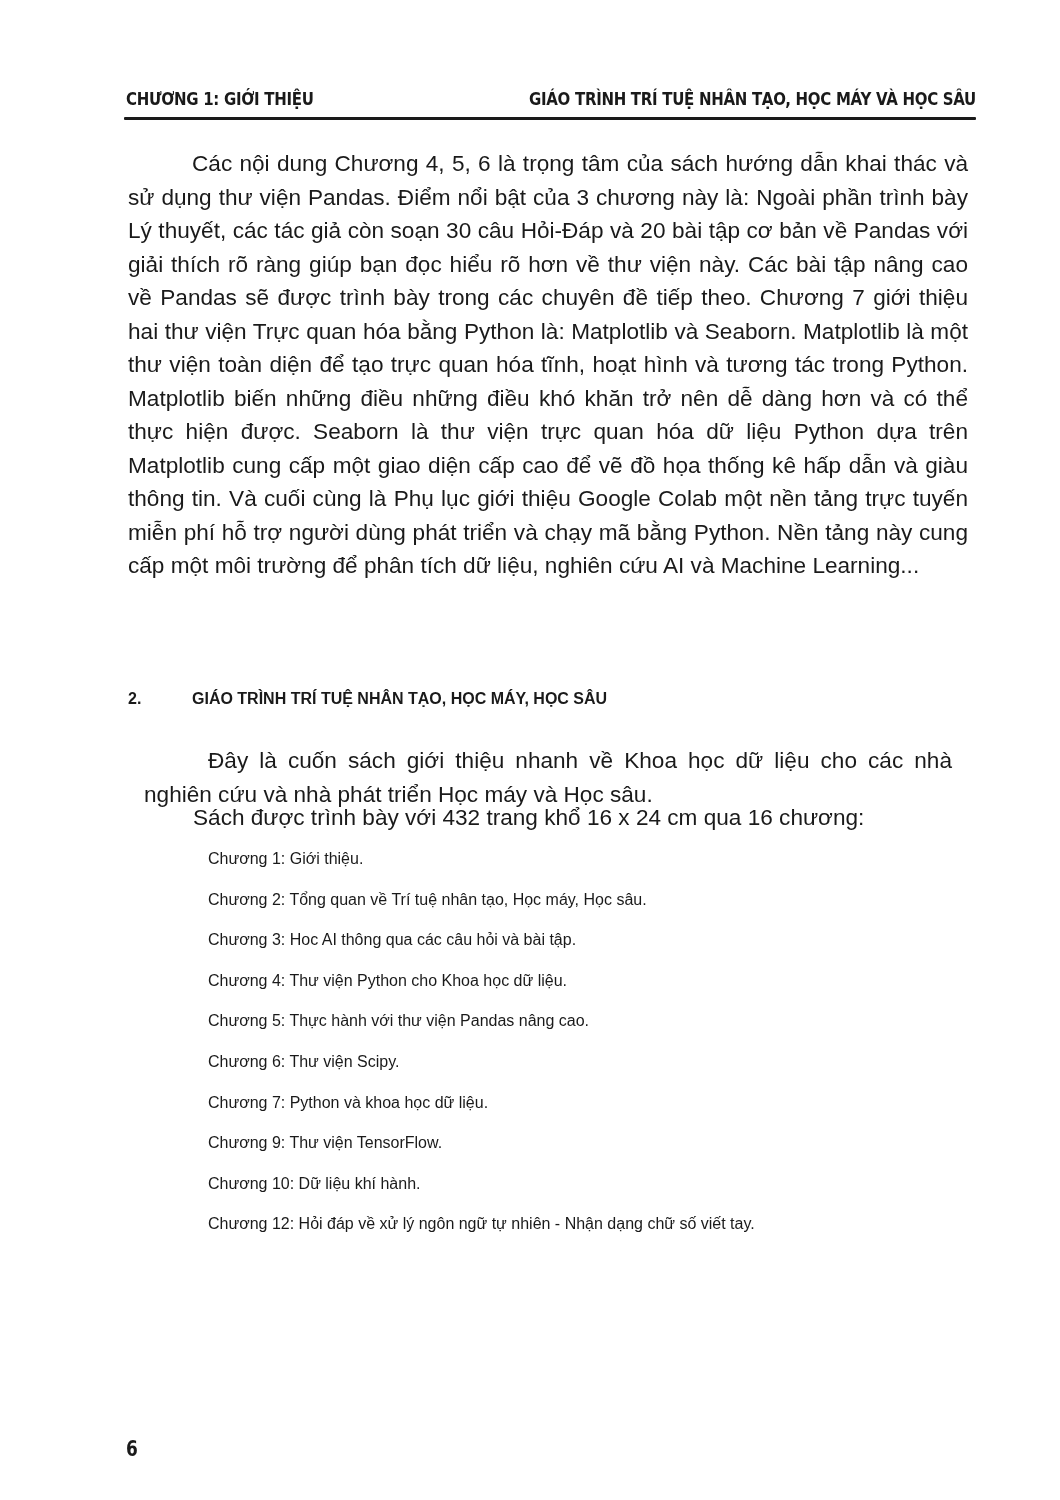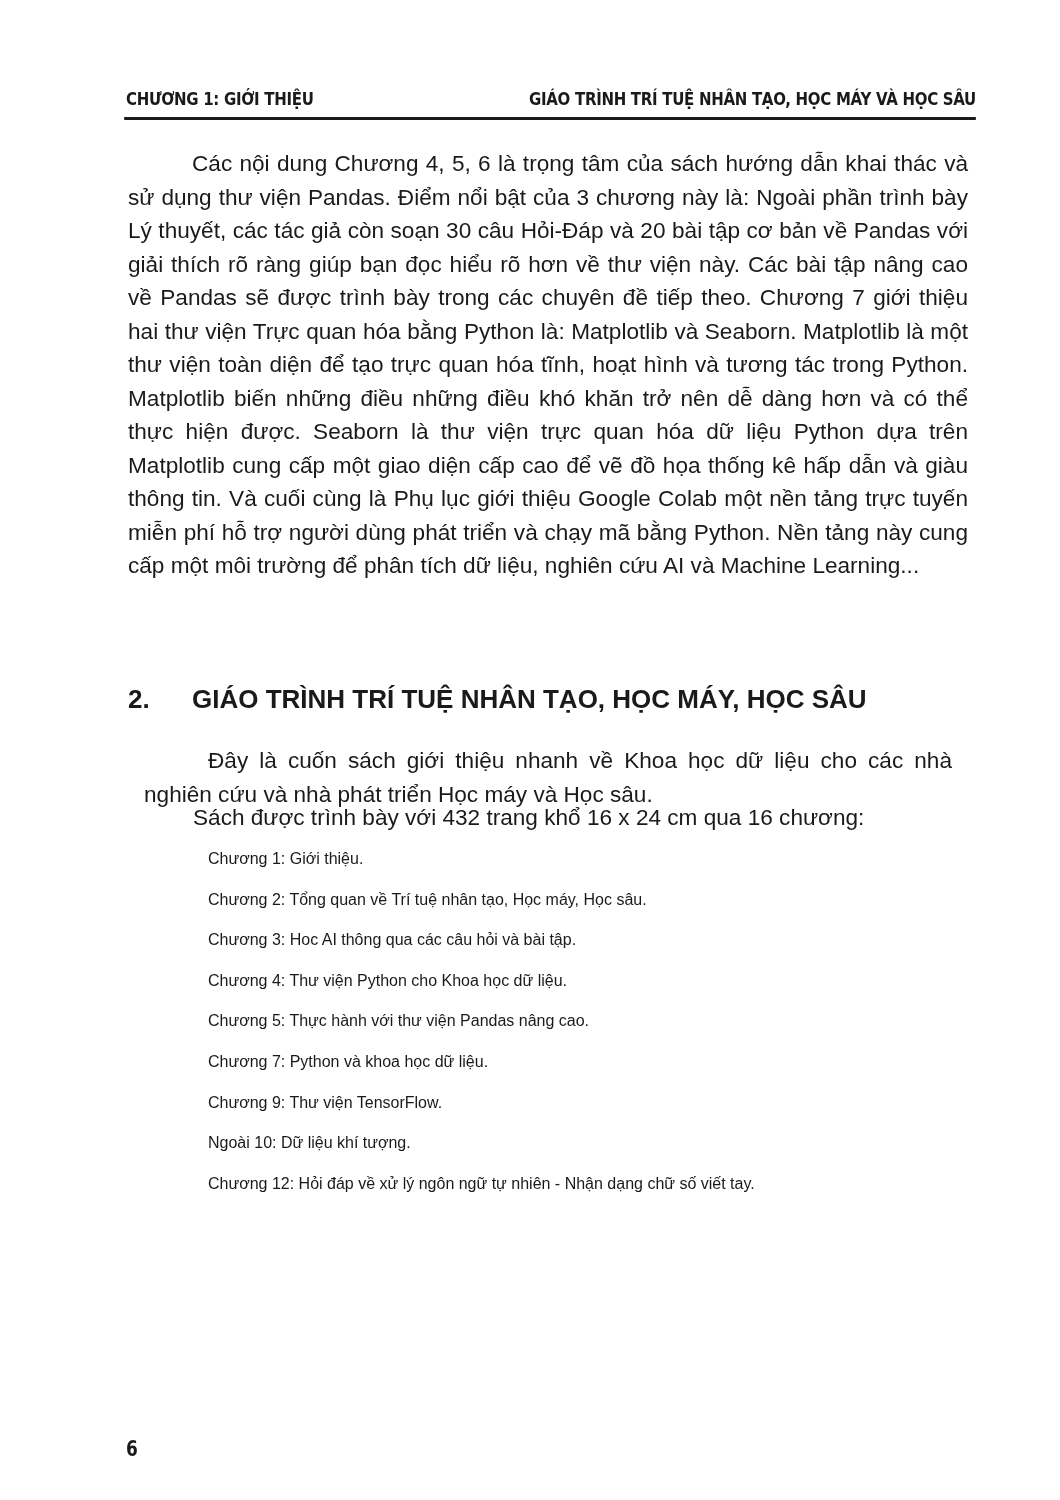--- a/index.html
+++ b/index.html
@@ -24,21 +24,21 @@
     background: #1a1a1a; border-radius: 1px;
   }
   .body-text {
     position: absolute; left: 128px; top: 143px; width: 840px;
     font-size: 22.6px; line-height: 33.5px;
     text-align: justify;
   }
   .body-text p { margin: 0; text-indent: 64px; }
   .section-heading {
     position: absolute; left: 128px; top: 680px; width: 840px;
-    font-weight: bold; font-size: 26px; line-height: 30px;
+    font-weight: bold; font-size: 16px; line-height: 30px;
   }
   .section-heading .num { display: inline-block; width: 64px; }
   .intro {
     position: absolute; left: 128px; top: 724px; width: 840px;
     font-size: 22.6px; line-height: 33.5px; text-align: justify;
   }
   .intro p { margin: 16px; text-indent: 64px; }
   .summary {
     position: absolute; left: 193px; top: 799px; width: 775px;
     font-size: 22.6px; line-height: 30px;
@@ -81,21 +81,22 @@
   </div>
 
   <div class="summary">Sách được trình bày với 432 trang khổ 16 x 24 cm qua 16 chương:</div>
 
   <div class="chapters">
     <div class="chapter">Chương 1: Giới thiệu.</div>
     <div class="chapter">Chương 2: Tổng quan về Trí tuệ nhân tạo, Học máy, Học sâu.</div>
     <div class="chapter">Chương 3: Hoc AI thông qua các câu hỏi và bài tập.</div>
     <div class="chapter">Chương 4: Thư viện Python cho Khoa học dữ liệu.</div>
     <div class="chapter">Chương 5: Thực hành với thư viện Pandas nâng cao.</div>
+    <div class="chapter">Chương 6: Thư viện Scipy.</div>
     <div class="chapter">Chương 7: Python và khoa học dữ liệu.</div>
     <div class="chapter">Chương 9: Thư viện TensorFlow.</div>
-    <div class="chapter">Ngoài 10: Dữ liệu khí tượng.</div>
+    <div class="chapter">Chương 10: Dữ liệu khí hành.</div>
     <div class="chapter wrap">Chương 12: Hỏi đáp về xử lý ngôn ngữ tự nhiên - Nhận dạng chữ số viết tay.</div>
   </div>
 
   <div class="page-number">6</div>
 
 </div>
 
 </body></html>

